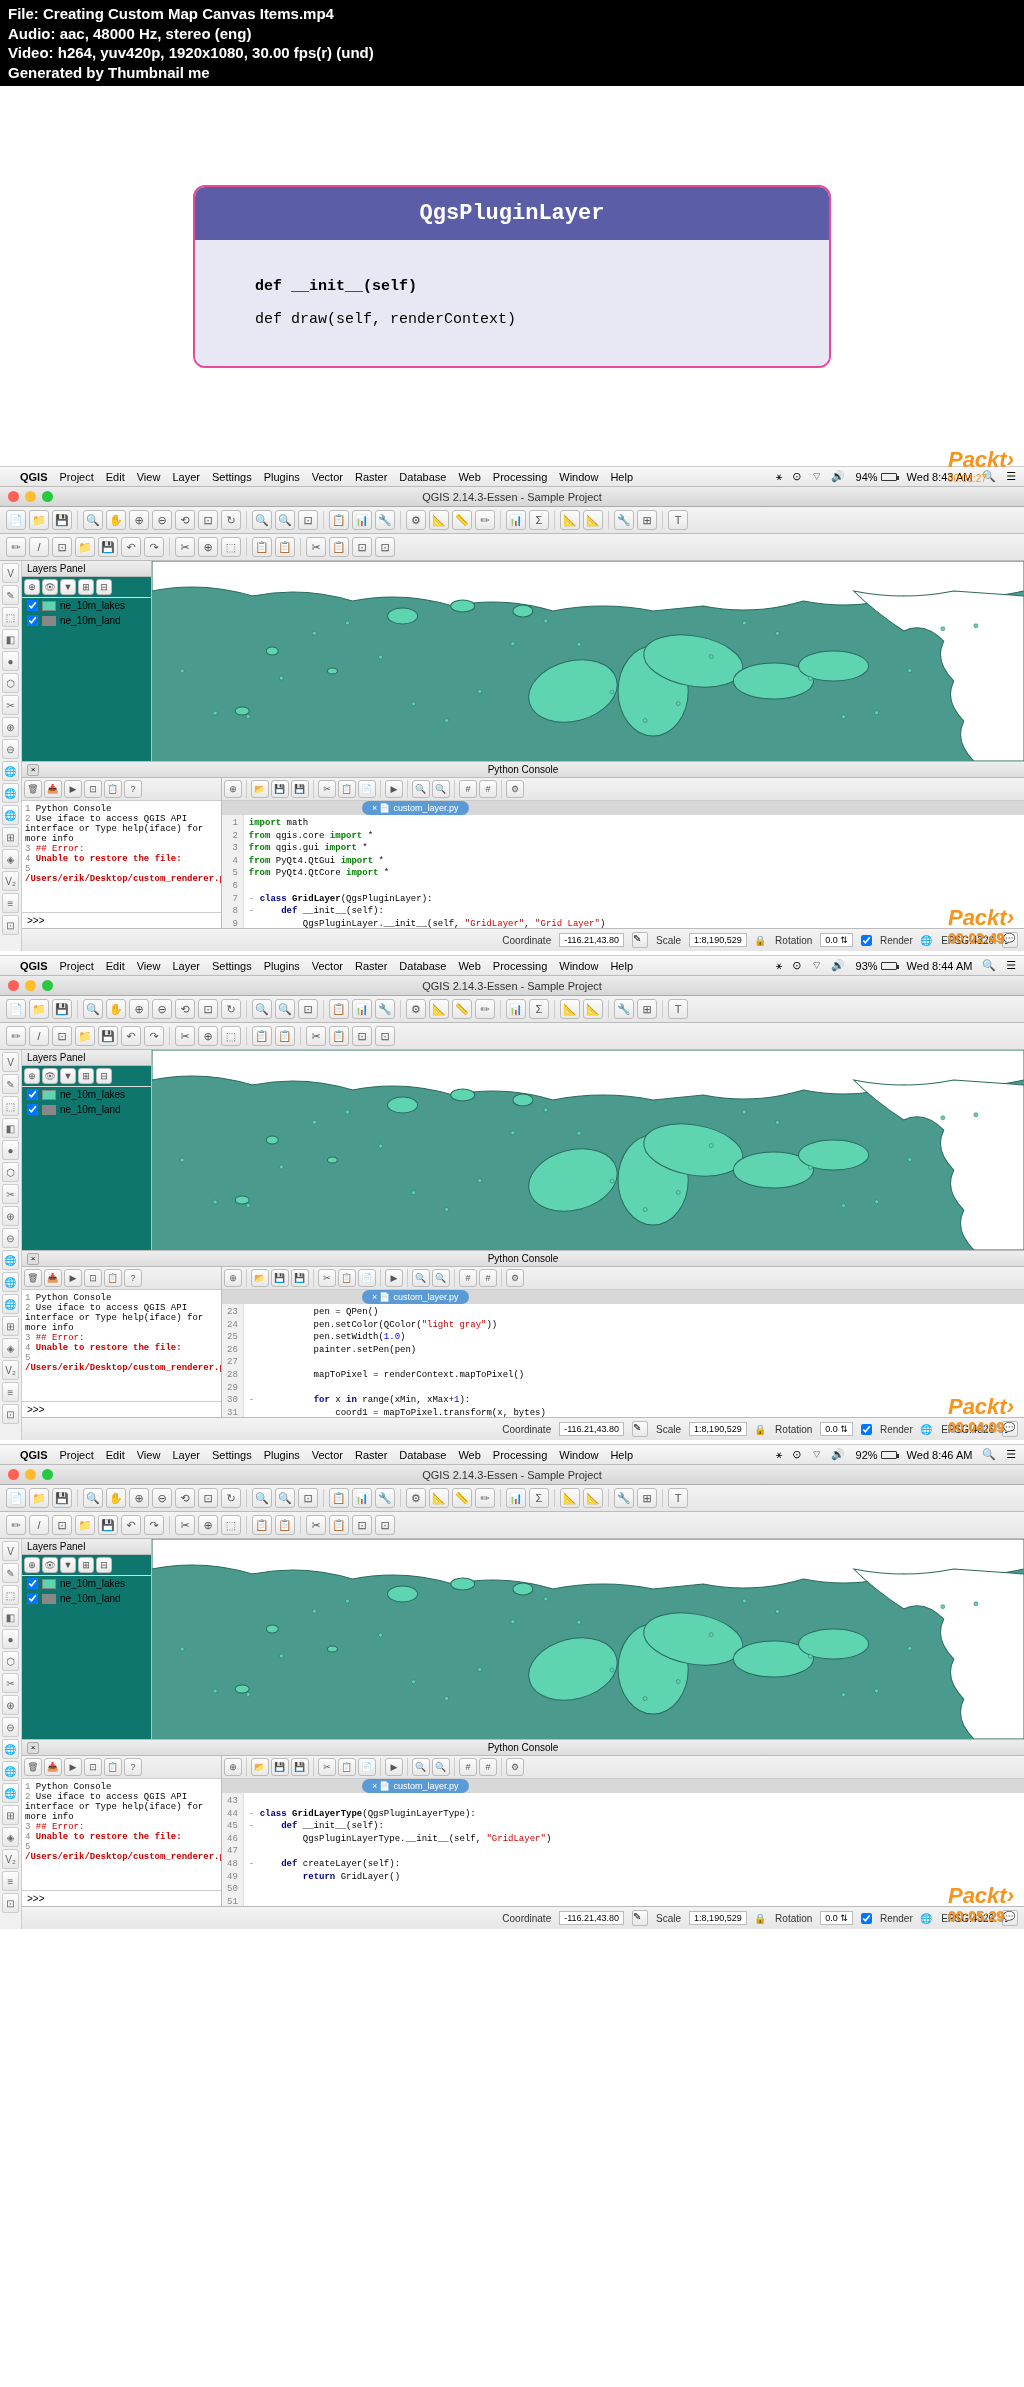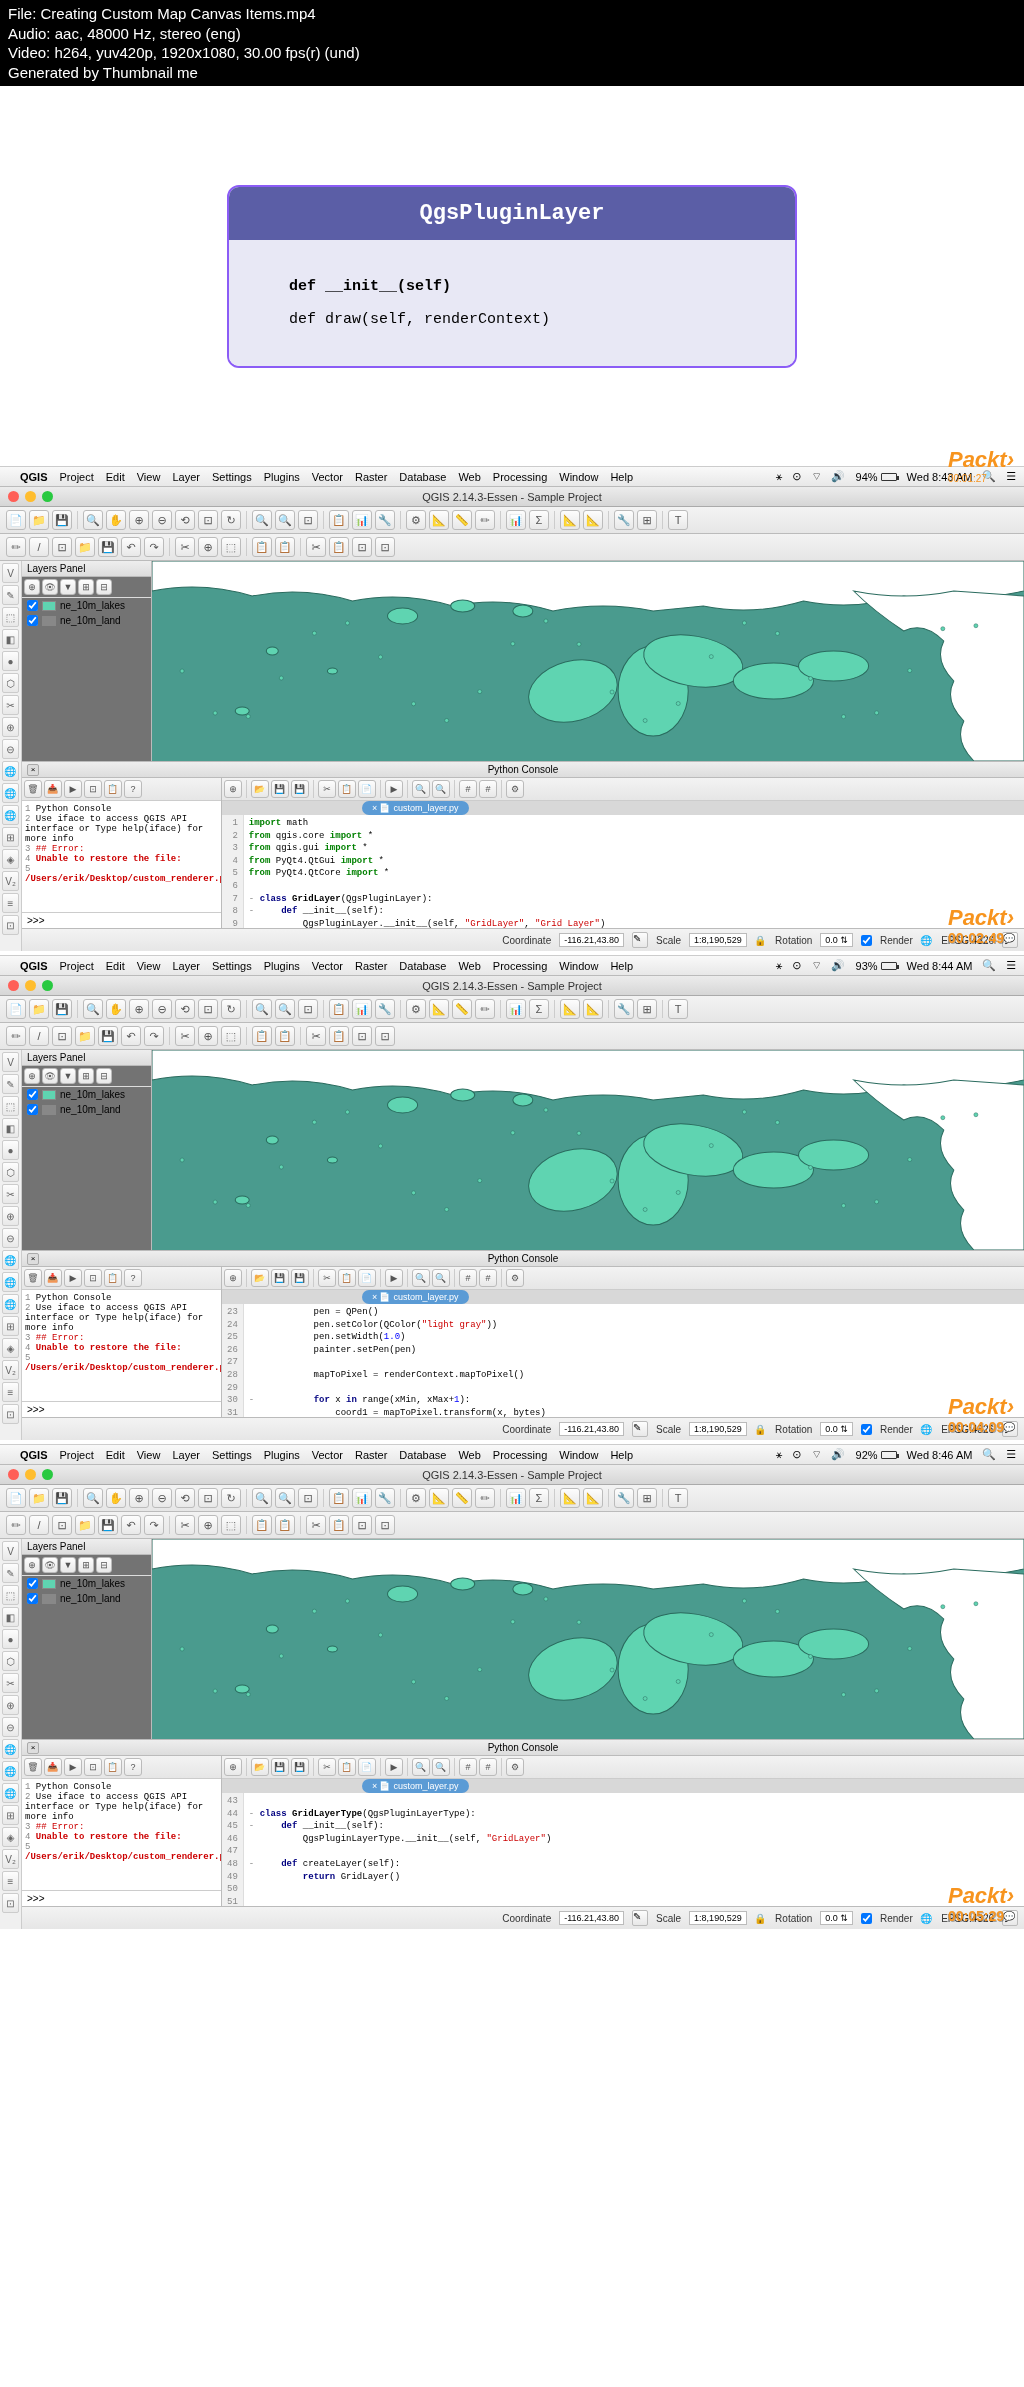--- a/index.html
+++ b/index.html
@@ -1,23 +1,23 @@
 <!DOCTYPE html>
 <html><head>
 <meta charset="utf-8">
 <style>
   * { box-sizing: border-box; margin: 0; padding: 0; }
   body { font-family: Arial, sans-serif; font-size: 11px; background: #fff; width: 1024px; }
   
   
-  .fileinfo { background: #000; color: #fff; padding: 4px 8px; font-size: 15px; line-height: 1.3; font-family: Arial, sans-serif; }
+  .fileinfo { background: #000; color: #fff; padding: 4px 8px; font-size: 15px; line-height: 1.3; font-family: Arial, sans-serif; font-weight: bold; }
   
   
   .slide-area { height: 380px; display: flex; align-items: center; justify-content: center; background: #fff; }
-  .class-box { width: 570px; border: 2px solid #8b5cf6; border-radius: 12px; overflow: hidden; }
+  .class-box { width: 638px; border: 2px solid #ec4899; border-radius: 12px; overflow: hidden; }
   .class-header { background: #5b5ea6; color: #fff; padding: 14px; text-align: center; font-family: 'Courier New', monospace; font-size: 22px; font-weight: bold; }
   .class-body { background: #e8e8f5; padding: 30px 60px; font-family: 'Courier New', monospace; font-size: 15px; line-height: 2.2; }
   .bold-def { font-weight: bold; }
   
   
   .shot { position: relative; border-top: 1px solid #ccc; }
   .packt { position: absolute; right: 10px; top: -20px; color: #f7941e; font-size: 22px; font-weight: bold; font-style: italic; z-index: 10; }
   .timestamp-ov { position: absolute; right: 20px; bottom: 5px; color: #f7941e; font-size: 14px; font-weight: bold; z-index: 10; text-shadow: 1px 1px 0 rgba(0,0,0,0.3); }
   
   
@@ -43,21 +43,21 @@
   
   
   .main-row { display:flex; }
   .left-tools { width:22px; background:#f0f0f0; border-right:1px solid #ccc; display:flex; flex-direction:column; gap:2px; padding:2px; }
   .lt-btn { height:20px; background:linear-gradient(#fdfdfd,#e8e8e8); border:1px solid #ccc; border-radius:2px; font-size:10px; display:flex; align-items:center; justify-content:center; color:#666; }
   
   .center-col { flex:1; display:flex; flex-direction:column; }
   
   
   .panel-split { display:flex; height:200px; }
-  .layers-panel { width:130px; background:#737373; border-right:1px solid #bbb; font-size:10px; }
+  .layers-panel { width:130px; background:#0f766e; border-right:1px solid #bbb; font-size:10px; }
   .panel-hdr { background:linear-gradient(#eee,#ddd); border-bottom:1px solid #bbb; padding:2px 5px; font-size:10px; }
   .panel-tb { padding:2px; display:flex; gap:2px; border-bottom:1px solid #ddd; }
   .panel-tb .tb-btn { width:16px; height:16px; font-size:9px; }
   .layer-item { display:flex; align-items:center; gap:4px; padding:2px 5px; }
   .layer-cb { width:11px; height:11px; }
   .layer-sw { width:14px; height:10px; border:1px solid #888; }
   
   
   .map-canvas { flex:1; background:#4a9b8e; position:relative; overflow:hidden; }
   .map-svg { width:100%; height:100%; }

